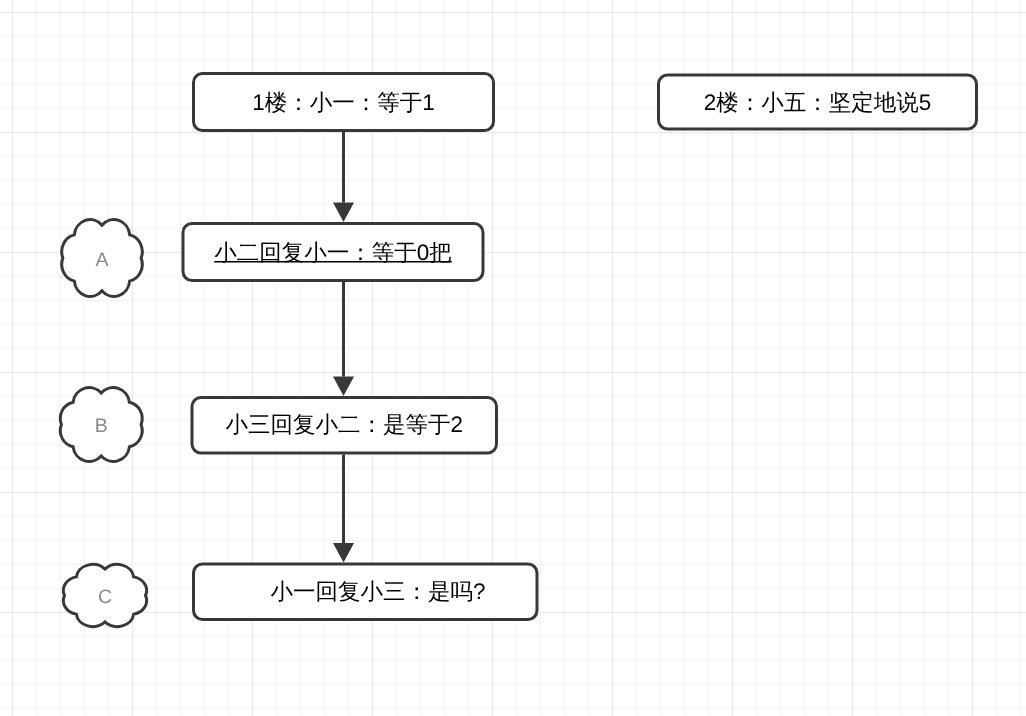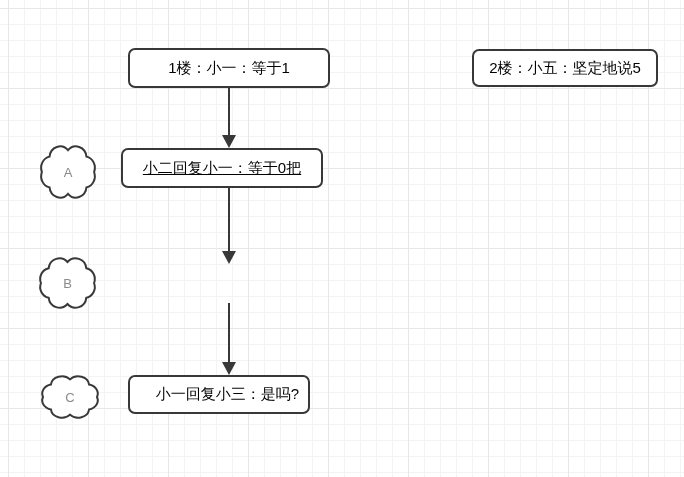--- a/index.html
+++ b/index.html
@@ -86,30 +86,33 @@
 </style>
 </head>
 <body>
 
 <div class="canvas">
 
   <div class="node" style="left:128px; top:48px; width:202px; height:40px;">
     <span>1楼：小一：等于1</span>
   </div>
 
-  <div class="node" style="left:438px; top:49px; width:186px; height:38px;margin-left:34px;">
+  <div class="node" style="left:438px; top:49px; width:214px; height:38px;">
     <span>2楼：小五：坚定地说5</span>
   </div>
 
   <div class="node" style="left:121px; top:148px; width:202px; height:40px;text-decoration:underline;">
     <span>小二回复小一：等于0把</span>
   </div>
 
+  <div class="node" style="left:127px; top:264px; width:205px; height:39px;">
+    <span>小三回复小二：是等于2</span>
+  </div>
 
-  <div class="node" style="left:128px; top:375px; width:182px; height:39px;padding-left:17px;">
+  <div class="node" style="left:128px; top:375px; width:231px; height:39px;padding-left:17px;">
     <span>小一回复小三：是吗?</span>
   </div>
 
   <div class="edge" style="left:222px; top:88px; height:60px;">
     <div class="line" style="height:47px;"></div>
     <div class="head"></div>
   </div>
 
   <div class="edge" style="left:222px; top:188px; height:76px;">
     <div class="line" style="height:63px;"></div>

